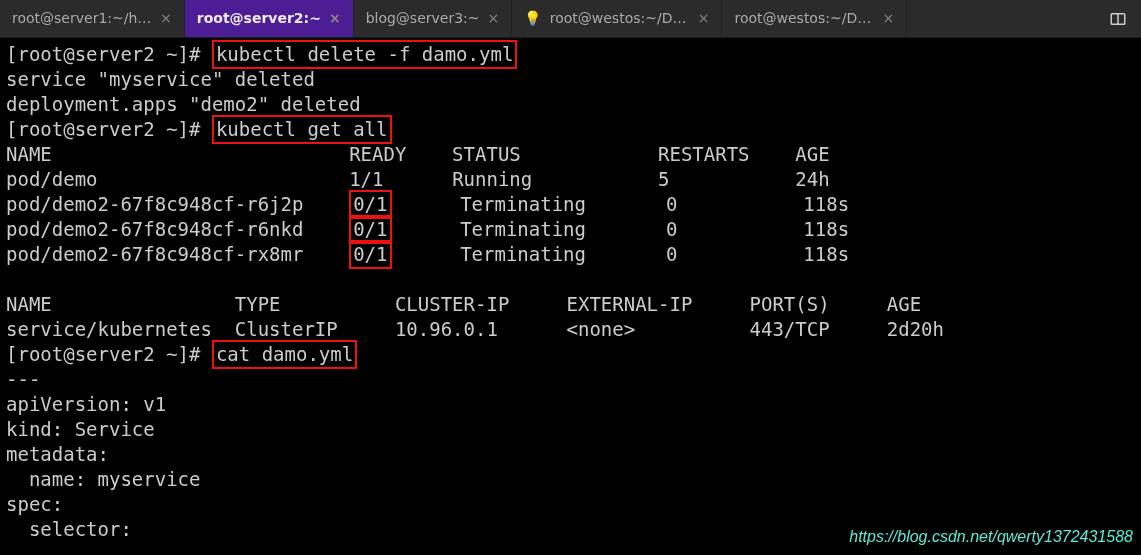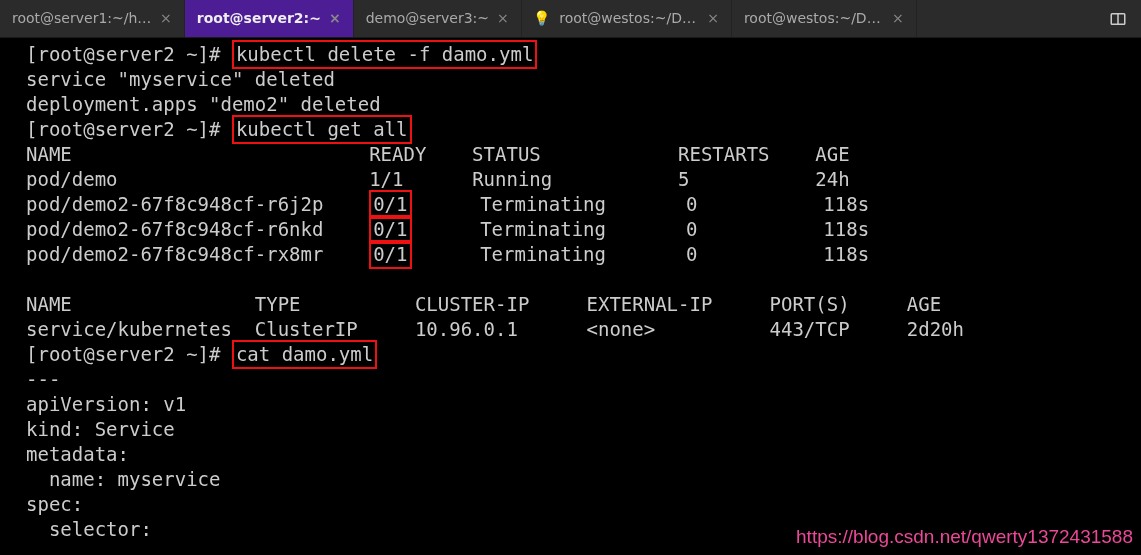--- a/index.html
+++ b/index.html
@@ -20,45 +20,45 @@
     display:flex; align-items:center; gap:8px;
     padding:0 12px; border-right:1px solid #222;
     color:#aaa; min-width:0;
   }
   .tab.active { background:#4c1d95; color:#eee; font-weight:600; }
   .tab-title { white-space:nowrap; overflow:hidden; text-overflow:ellipsis; max-width:140px; }
   .tab .x { color:#888; font-size:14px; }
   .tab .bulb { color:#ccc; }
   .right-icon { margin-left:auto; padding:0 14px; display:flex; align-items:center; color:#ccc; }
   .term { padding:4px 6px 6px 6px; white-space:pre; font-variant-ligatures:none; }
-  .line { height:25px;margin-left:20px; }
+  .line { height:25px; }
   .blank { height:25px; }
   .hl {
     border:2px solid #e11; padding:0 2px; margin:-2px 0; display:inline-block;
   }
   .watermark {
-    position:absolute; right:8px; bottom:6px; color:#ec4899;
-    font-family:sans-serif; font-size:19px; pointer-events:none;
+    position:absolute; right:8px; bottom:6px; color:#5eead4;
+    font-family:sans-serif; font-size:16px; pointer-events:none;font-style:italic;
   }
   svg.split { width:18px; height:18px; }
 </style>
 </head>
 <body>
 
 <div class="tabbar">
   <div class="tab">
     <span class="tab-title">root@server1:~/harb…</span>
     <span class="x">×</span>
   </div>
   <div class="tab active">
     <span class="tab-title">root@server2:~</span>
     <span class="x">×</span>
   </div>
   <div class="tab">
-    <span class="tab-title">demo@server3:~</span>
+    <span class="tab-title">blog@server3:~</span>
     <span class="x">×</span>
   </div>
   <div class="tab">
     <span class="bulb">💡</span>
     <span class="tab-title">root@westos:~/Desk…</span>
     <span class="x">×</span>
   </div>
   <div class="tab">
     <span class="tab-title">root@westos:~/Desk…</span>
     <span class="x">×</span>

